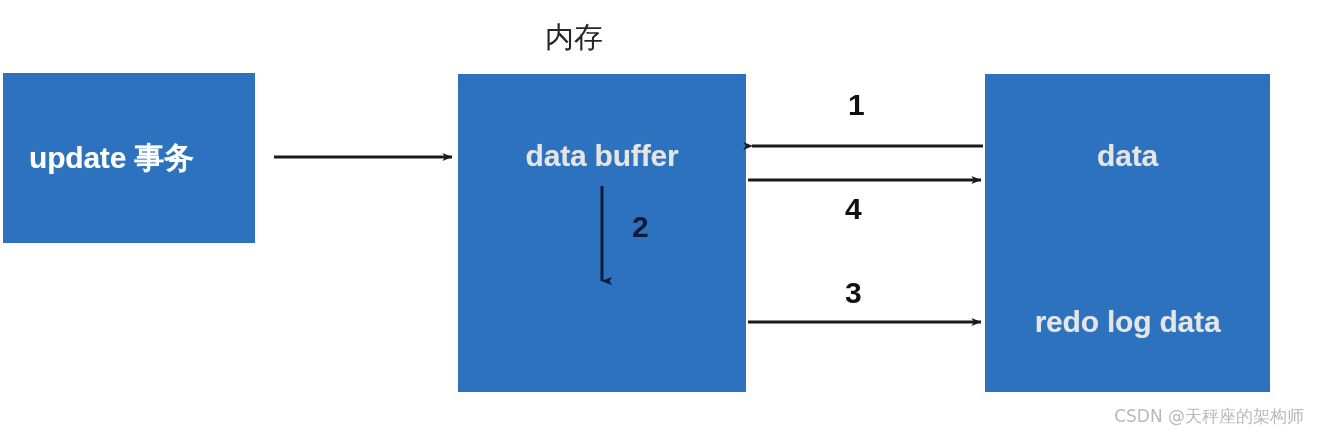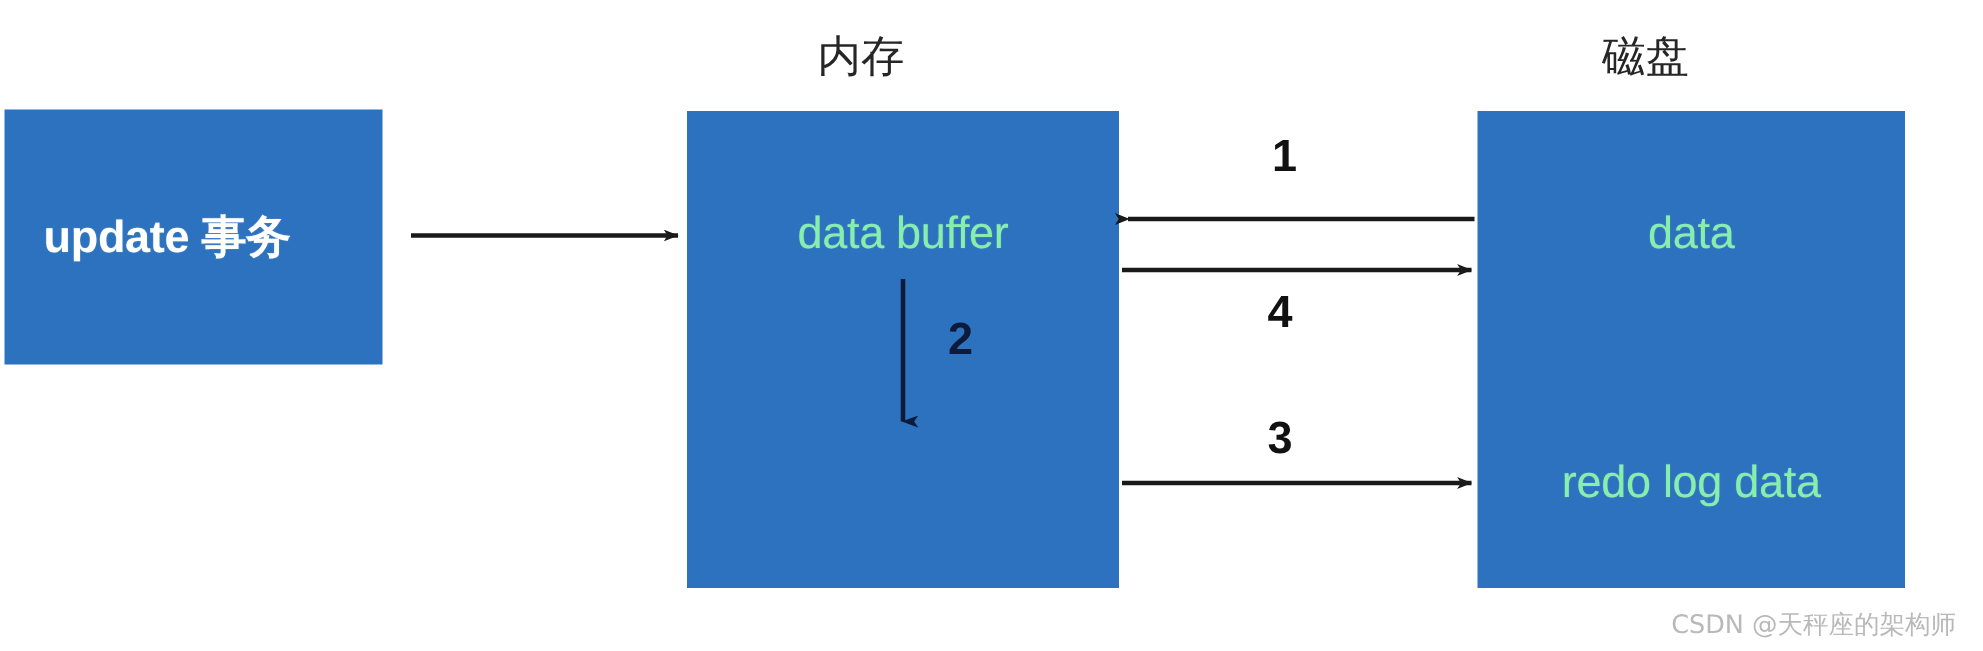--- a/index.html
+++ b/index.html
@@ -50,22 +50,22 @@
   }
   #box-disk {
     left: 985px; top: 74px;
     width: 285px; height: 318px;
     display: block;
   }
 
   
   .inner-text {
     position: absolute;
-    color: #86efac;
-    font-weight: normal;
+    color: #e5e5e5;
+    font-weight: bold;
     white-space: nowrap;
     text-shadow: 0 0 1px rgba(255,255,255,0.3);
   }
   #txt-data-buffer {
     left: 50%; transform: translate(-50%, -50%);
     top: 82px;
     font-size: 30px;
   }
   #txt-redo-log-buffer {
     left: 50%; transform: translate(-50%, -50%);
@@ -126,21 +126,20 @@
     font-family: "DejaVu Sans", "Liberation Sans", sans-serif;
     margin-left: 28px;
   }
 </style>
 </head>
 <body>
 
 <div id="canvas">
 
   <div class="caption" id="cap-memory">内存</div>
-  <div class="caption" id="cap-disk">磁盘</div>
 
   <div class="box" id="box-update">
     <span class="box-label">update 事务</span>
   </div>
 
   <div class="box" id="box-memory">
     <span class="inner-text" id="txt-data-buffer">data buffer</span>
   </div>
 
   <div class="box" id="box-disk">

